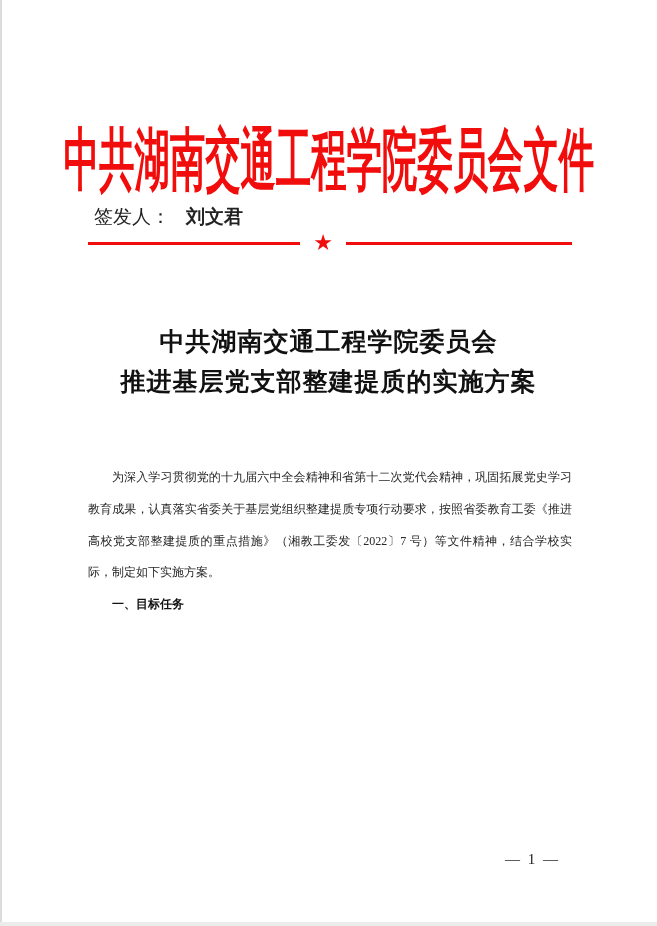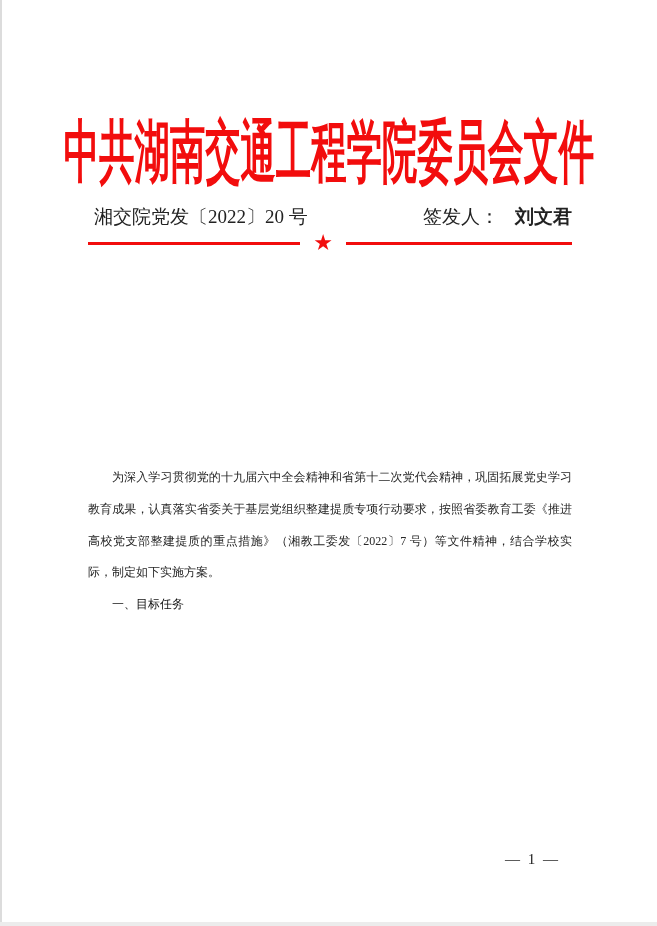--- a/index.html
+++ b/index.html
@@ -21,21 +21,21 @@
   }
   .edge-bottom {
     position: absolute; left: 0; bottom: 0;
     width: 100%; height: 4px;
     background: #ececec;
   }
   
   .banner {
     position: absolute; top: 118px; left: 0;
     width: 657px; height: 84px;
-    display: flex; align-items: flex-start; justify-content: center;
+    display: flex; align-items: center; justify-content: center;
   }
   .banner-text {
     font-size: 68px;
     font-weight: bold;
     color: var(--red);
     white-space: nowrap;
     line-height: 1;
     transform: scaleX(0.52);
     transform-origin: center;
   }
@@ -84,21 +84,21 @@
   .body-text {
     position: absolute; top: 462px; left: 88px;
     width: 484px;
     font-size: 12px;
     line-height: 31.8px;
     text-align: justify;
     color: var(--ink);
   }
   .para { margin: 0; text-indent: 2em; }
   .heading {
-    font-weight: normal;
+    font-weight: bold;
     font-family: "Liberation Sans", "DejaVu Sans", sans-serif;
     color: #111111;
   }
   
   .footer {
     position: absolute; top: 851px; left: 0;
     width: 560px;
     text-align: right;
     font-size: 15px;
     letter-spacing: 2px;
@@ -108,32 +108,35 @@
 </head>
 <body>
 
 <div class="page">
 
   <div class="banner">
     <span class="banner-text">中共湖南交通工程学院委员会文件</span>
   </div>
 
   <div class="info-row">
-    <span class="doc-no">湘交院党发〔2022〕20 号</span>
     <span class="issuer">
       <span>签发人：</span><span class="issuer-name">刘文君</span>
     </span>
   </div>
 
   <div class="rule">
     <span class="seg seg-left"></span>
     <span class="star">★</span>
     <span class="seg seg-right"></span>
   </div>
 
+  <div class="title">
+    <div class="title-line">中共湖南交通工程学院委员会</div>
+    <div class="title-line">推进基层党支部整建提质的实施方案</div>
+  </div>
 
   <div class="body-text">
     <p class="para">为深入学习贯彻党的十九届六中全会精神和省第十二次党代会精神，巩固拓展党史学习教育成果，认真落实省委关于基层党组织整建提质专项行动要求，按照省委教育工委《推进高校党支部整建提质的重点措施》（湘教工委发〔2022〕7 号）等文件精神，结合学校实际，制定如下实施方案。</p>
     <p class="para heading">一、目标任务</p>
   </div>
 
   <div class="footer">— 1 —</div>
 
   <div class="edge-left"></div>
   <div class="edge-bottom"></div>

